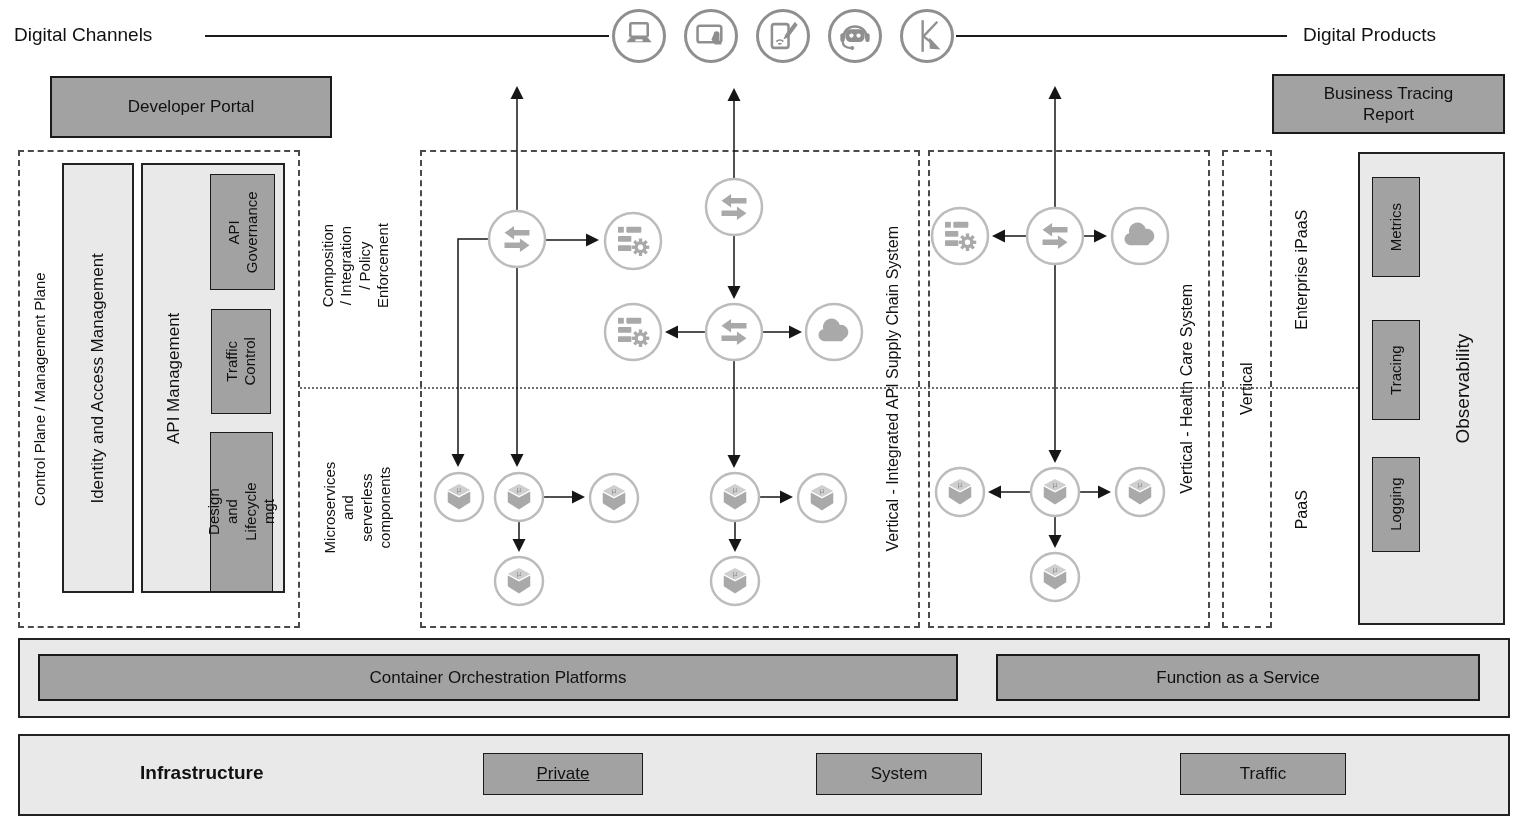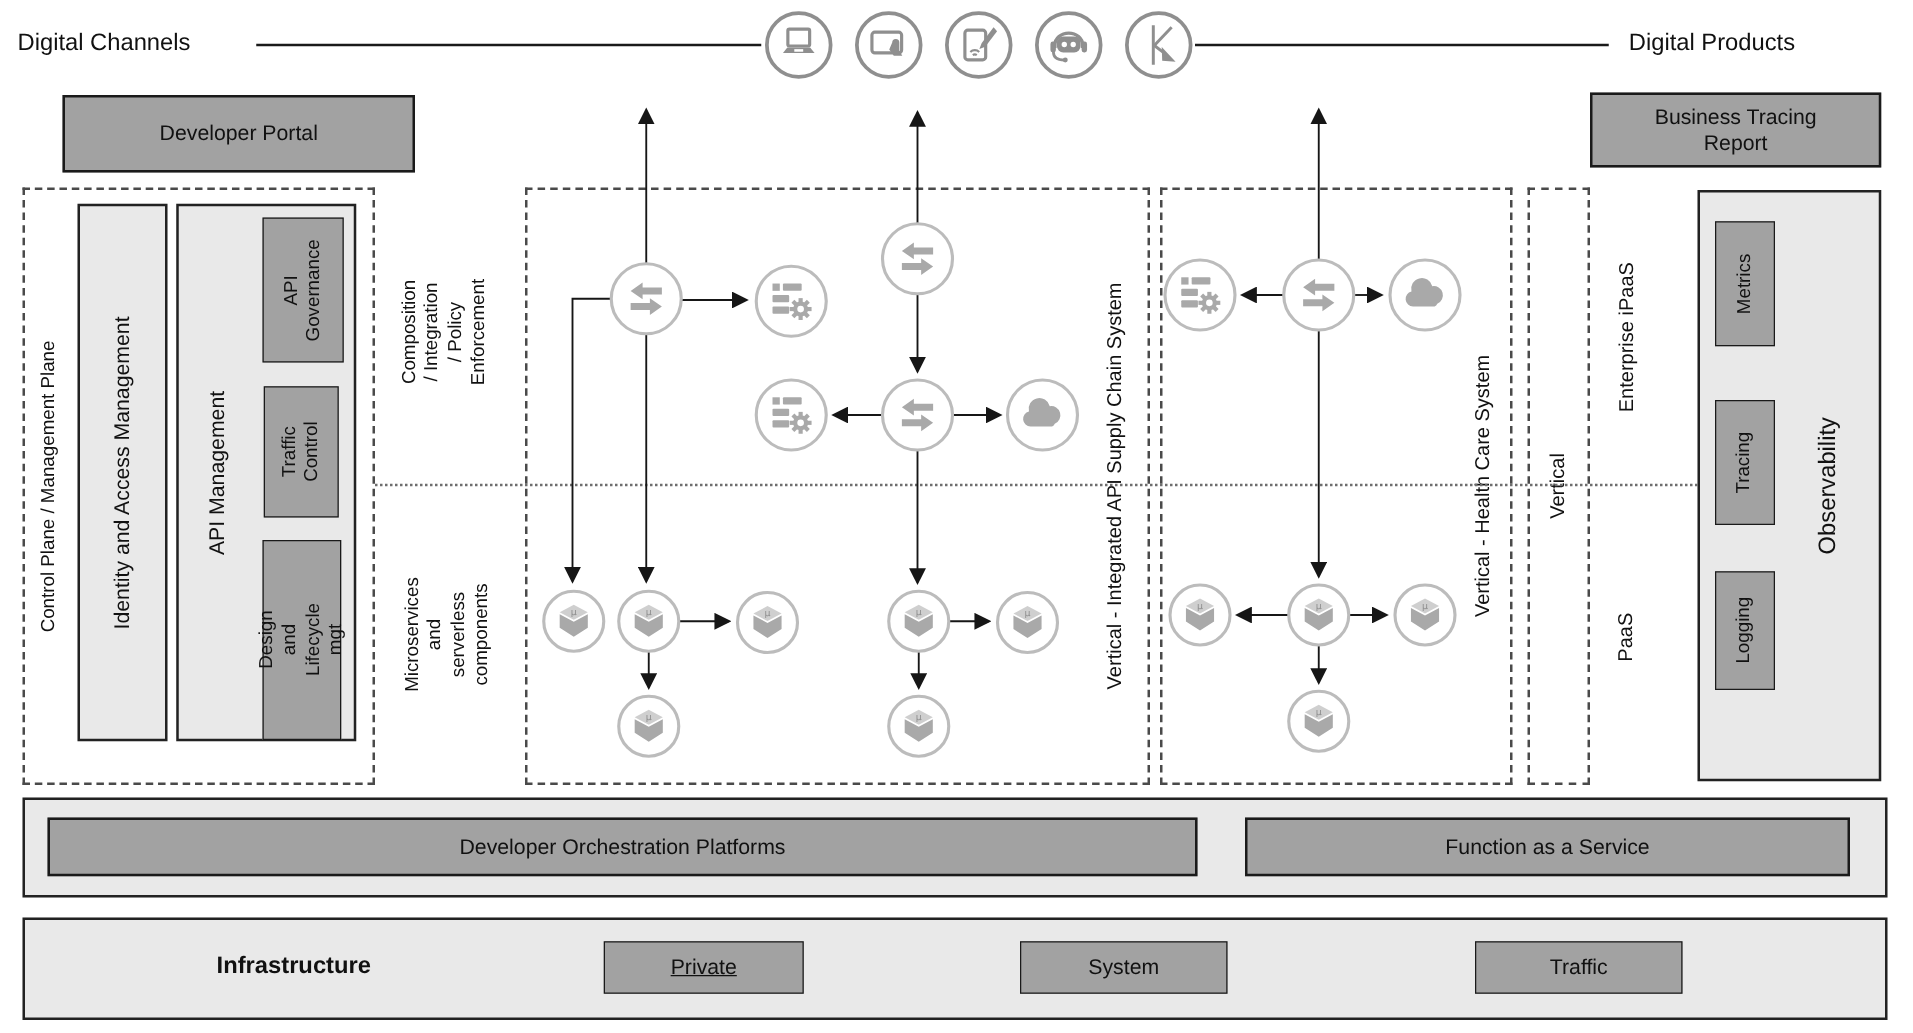--- a/index.html
+++ b/index.html
@@ -195,28 +195,28 @@
   </div>
   <div class="abs box-dark vtext" style="left:1372px;top:457px;width:48px;height:95px;font-size:15px;border-width:1.6px;">
     <span>Logging</span>
   </div>
   <div class="abs vtext" style="left:1432px;top:152px;width:62px;height:473px;font-size:19px;">
     <span>Observability</span>
   </div>
 
   <div class="abs box-light" style="left:18px;top:638px;width:1492px;height:80px;"></div>
   <div class="abs box-dark" style="left:38px;top:654px;width:920px;height:47px;font-size:17px;">
-    <span>Developer Orchestration Platforms</span>
+    <span>Container Orchestration Platforms</span>
   </div>
   <div class="abs box-dark" style="left:996px;top:654px;width:484px;height:47px;font-size:17px;">
     <span>Function as a Service</span>
   </div>
 
   <div class="abs box-light" style="left:18px;top:734px;width:1492px;height:82px;"></div>
-  <div class="abs" style="left:140px;top:762px;width:190px;text-align:center;font-size:19px;font-weight:bold;">Infrastructure</div>
+  <div class="abs" style="left:140px;top:762px;width:190px;font-size:19px;font-weight:bold;">Infrastructure</div>
   <div class="abs box-dark" style="left:483px;top:753px;width:160px;height:42px;font-size:17px;border-width:1.6px;text-decoration:underline;">
     <span>Private</span>
   </div>
   <div class="abs box-dark" style="left:816px;top:753px;width:166px;height:42px;font-size:17px;border-width:1.6px;">
     <span>System</span>
   </div>
   <div class="abs box-dark" style="left:1180px;top:753px;width:166px;height:42px;font-size:17px;border-width:1.6px;">
     <span>Traffic</span>
   </div>
 

